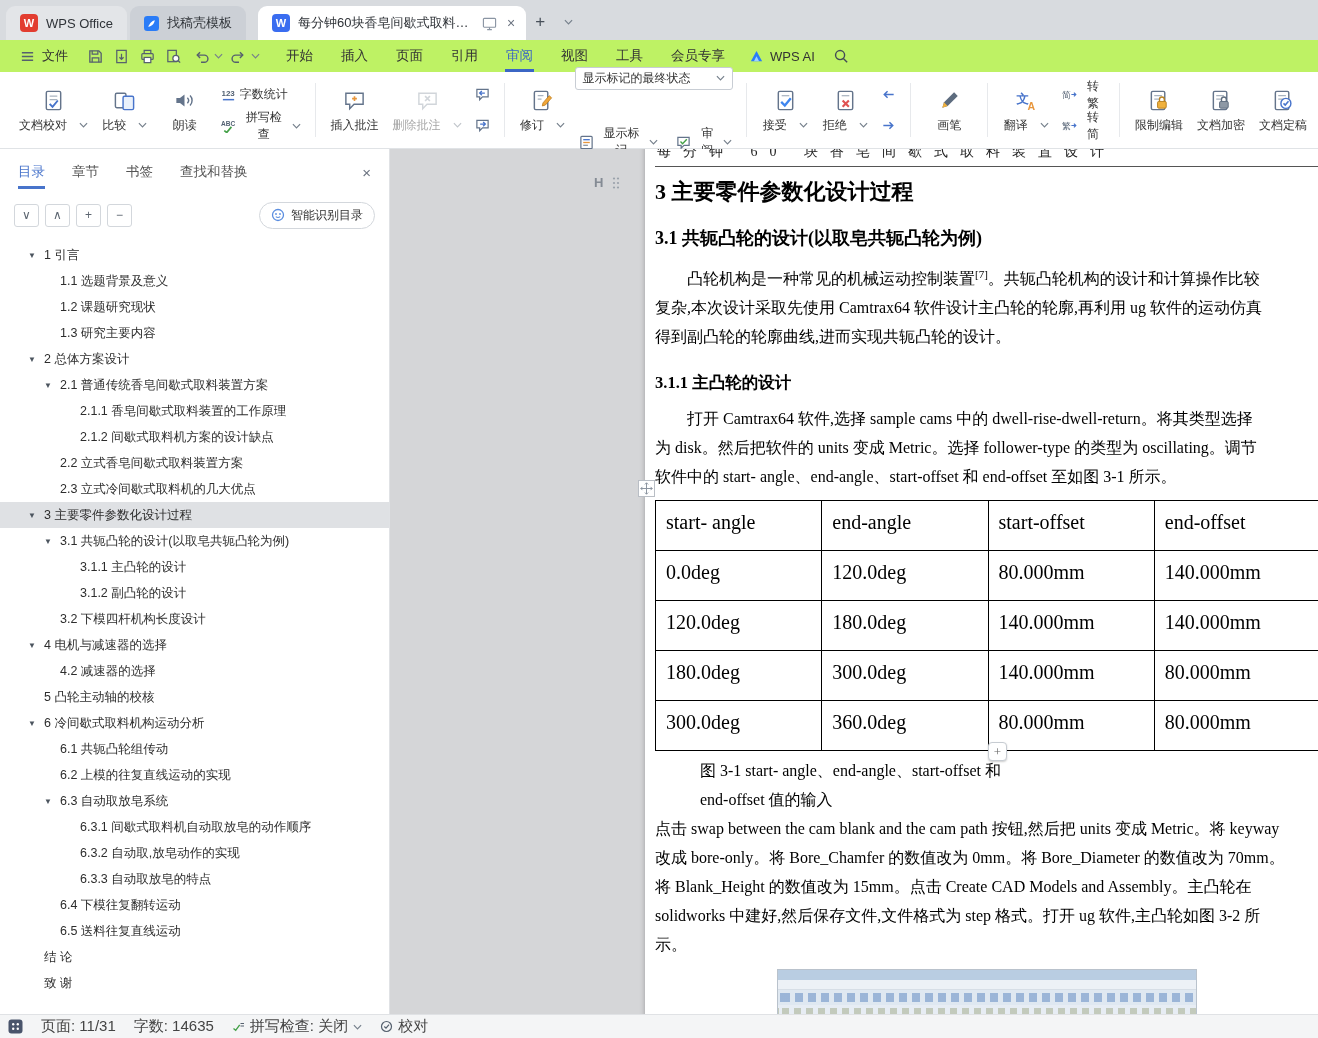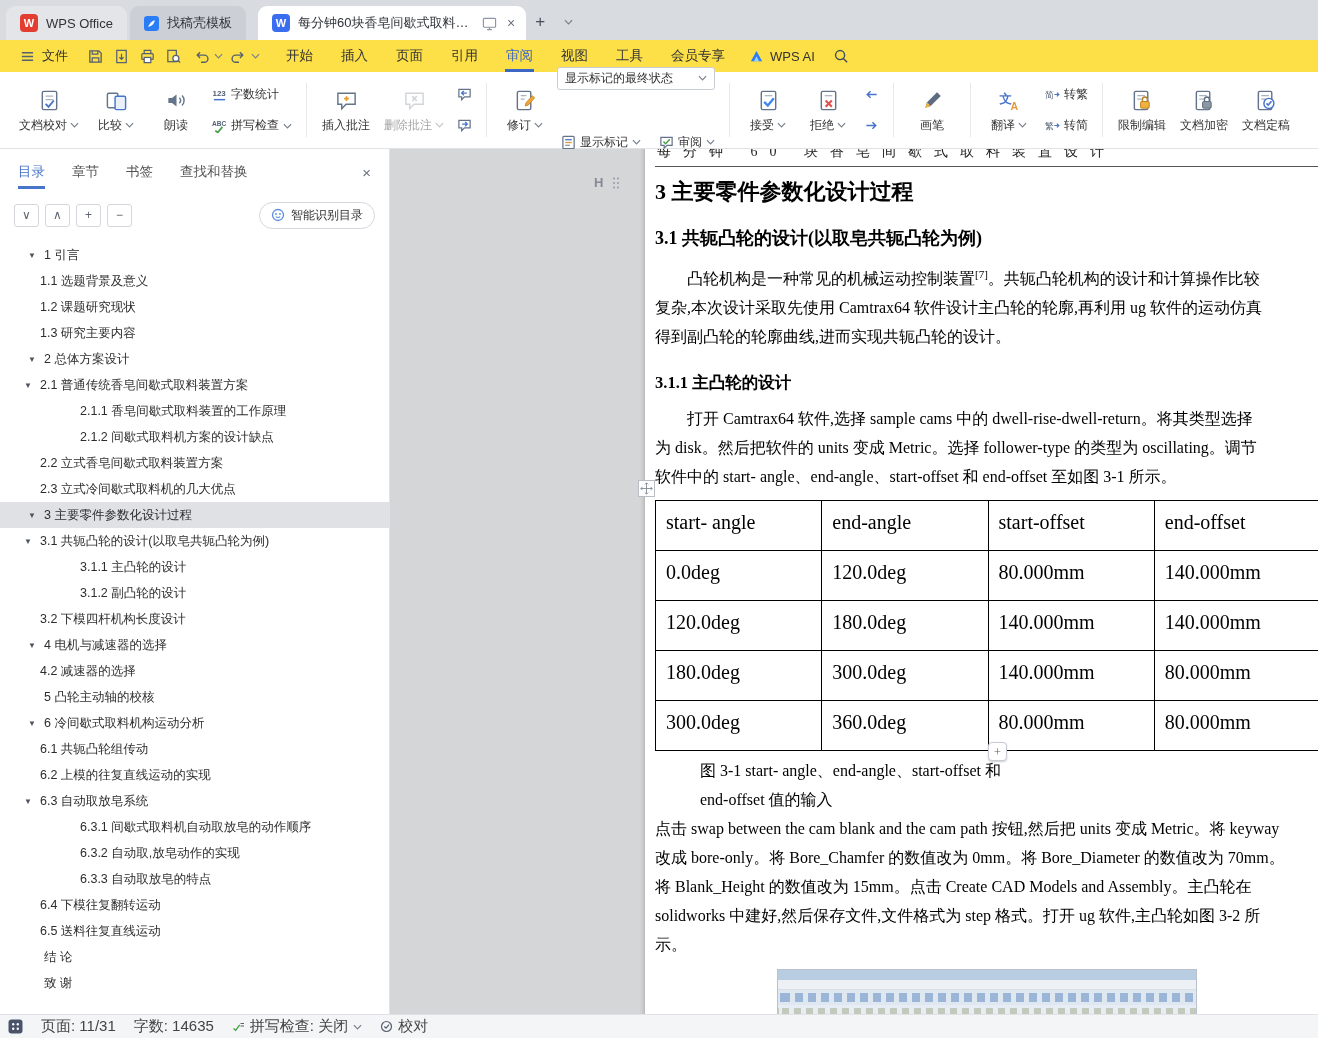--- a/index.html
+++ b/index.html
@@ -16,21 +16,21 @@
   .tab-docer { background:#ccd0d6; margin-left:3px; }
   .tab-doc { background:#fff; margin-left:12px; padding-right:9px; }
   .tab-doc .ttl { max-width:176px; overflow:hidden; text-overflow:ellipsis; }
   .logo-sq { width:18px; height:18px; border-radius:4px; display:flex; align-items:center; justify-content:center; color:#fff; font-size:11px; font-weight:bold; flex:none; }
   .logo-red { background:#e23d30; }
   .logo-blue { background:#3a6df0; }
   .tab-x { color:#6b7380; font-size:14px; padding:0 2px; }
   .bar-btn { width:28px; height:30px; margin-bottom:3px; display:flex; align-items:center; justify-content:center; color:#474f59; font-size:17px; }
 
   
-  .menubar { height:32px; background:#fde047; display:flex; align-items:center; padding:0 12px; flex:none; }
+  .menubar { height:32px; background:#bef264; display:flex; align-items:center; padding:0 12px; flex:none; }
   .file-btn { display:flex; align-items:center; gap:7px; font-size:13px; padding:0 8px; height:26px; }
   .qbar { display:flex; align-items:center; margin-left:6px; }
   .qicon { width:26px; height:26px; display:flex; align-items:center; justify-content:center; border-radius:3px; }
   .undo-grp { display:flex; align-items:center; margin-left:2px; }
   .menu-items { display:flex; margin-left:12px; }
   .mitem { padding:0 14px; height:32px; display:flex; align-items:center; font-size:13.5px; color:#333; position:relative; }
   .mitem.active { color:#3b66c4; }
   .mitem.active::after { content:""; position:absolute; left:13px; right:13px; bottom:0; height:3px; background:#3b66c4; }
   .wpsai { display:flex; align-items:center; gap:6px; margin-left:10px; font-size:13px; }
   .searchbtn { margin-left:14px; width:26px; height:26px; display:flex; align-items:center; justify-content:center; }
@@ -38,21 +38,21 @@
   .caret path { fill:none; stroke:#76808c; stroke-width:1.3; }
 
   
   .ribbon { height:77px; background:#fff; border-bottom:1px solid #e0e3e6; display:flex; align-items:center; padding:0 6px 0 14px; gap:5px; flex:none; }
   .rgroup { display:flex; align-items:center; gap:4px; }
   .rdiv { width:1px; height:54px; background:#e7e9ec; margin:0 5px; flex:none; }
   .rbtn-lg { min-width:56px; height:64px; padding:2px 5px 0; display:flex; flex-direction:column; align-items:center; justify-content:center; gap:5px; border-radius:4px; font-size:12px; color:#333; }
   .rbtn-sm { display:flex; align-items:center; gap:4px; height:23px; padding:0 4px; font-size:12px; color:#333; border-radius:3px; }
   .rcol { display:flex; flex-direction:column; gap:8px; align-items:flex-start; justify-content:center; }
   .rrow { display:flex; gap:10px;margin-top:33px; }
-  .lbl { display:flex; align-items:center; gap:3px; white-space:nowrap; }
+  .lbl { display:flex; align-items:center; gap:12px; white-space:nowrap; }
   .combo { width:158px; height:23px; border:1px solid #c8cdd4; border-radius:3px; background:#fff; display:flex; align-items:center; justify-content:space-between; padding:0 7px; font-size:12px; color:#333; }
   .disabled { opacity:.45; }
   .i24 { width:23px; height:23px; flex:none; }
   .i16 { width:15px; height:15px; flex:none; }
   .i17 { width:17px; height:17px; flex:none; }
 
   
   .main { flex:1; display:flex; min-height:0; }
 
   
@@ -62,21 +62,21 @@
   .sb-tab.active { color:#4874cb; }
   .sb-tab.active::after { content:""; position:absolute; left:0; right:0; bottom:6px; height:3px; background:#4874cb; }
   .sb-close { margin-left:auto; color:#6b7380; font-size:15px; }
   .sb-tools { height:40px; display:flex; align-items:center; gap:6px; padding:0 14px; flex:none; }
   .sq-btn { width:25px; height:23px; border:1px solid #d3d7dc; border-radius:3px; background:#fff; display:flex; align-items:center; justify-content:center; color:#5d6671; font-size:12px; line-height:1; }
   .smart-btn { margin-left:auto; height:27px; border:1px solid #d3d7dc; border-radius:14px; background:#fff; padding:0 11px; display:flex; align-items:center; gap:6px; font-size:12px; color:#333; }
   .tree { flex:1; overflow:hidden; padding-top:7px; font-size:12.5px; color:#2d2d2d; }
   .tree-item { height:26px; display:flex; align-items:center; white-space:nowrap; }
   .tree-item.selected { background:#dfe1e4; }
   .tree-item .tri { width:16px; flex:none; font-size:8px; color:#4c555f; text-align:left; }
-  .lvl0 { padding-left:28px; } .lvl1 { padding-left:24px; } .lvl2 { padding-left:64px; }
+  .lvl0 { padding-left:28px; } .lvl1 { padding-left:44px; } .lvl2 { padding-left:64px; }
 
   
   .docarea { flex:1; background:#d5d6d8; position:relative; overflow:hidden; min-width:0; }
   .gutter { position:absolute; left:204px; top:26px; display:flex; align-items:center; gap:8px; color:#848b94; font-size:13px; font-weight:bold; }
   .page { position:absolute; left:255px; top:-14px; width:852px; height:1720px; background:#fff; box-shadow:0 1px 5px rgba(0,0,0,.28); padding:8px 10px 0; font-family:"Liberation Serif","DejaVu Serif",serif; color:#000; }
   .doc-header { display:flex; align-items:flex-end; gap:6px; }
   .dh-title { flex:1; font-size:14px; letter-spacing:12px; color:#222; border-bottom:1px solid #555; padding:0 0 5px 2px; white-space:nowrap; overflow:hidden; }
   .doc-h1 { font-size:22px; font-weight:bold; margin-top:10px; }
   .doc-h2 { font-size:18px; font-weight:bold; margin-top:19px; }
   .doc-h3 { font-size:16.5px; font-weight:bold; margin-top:21px; }

